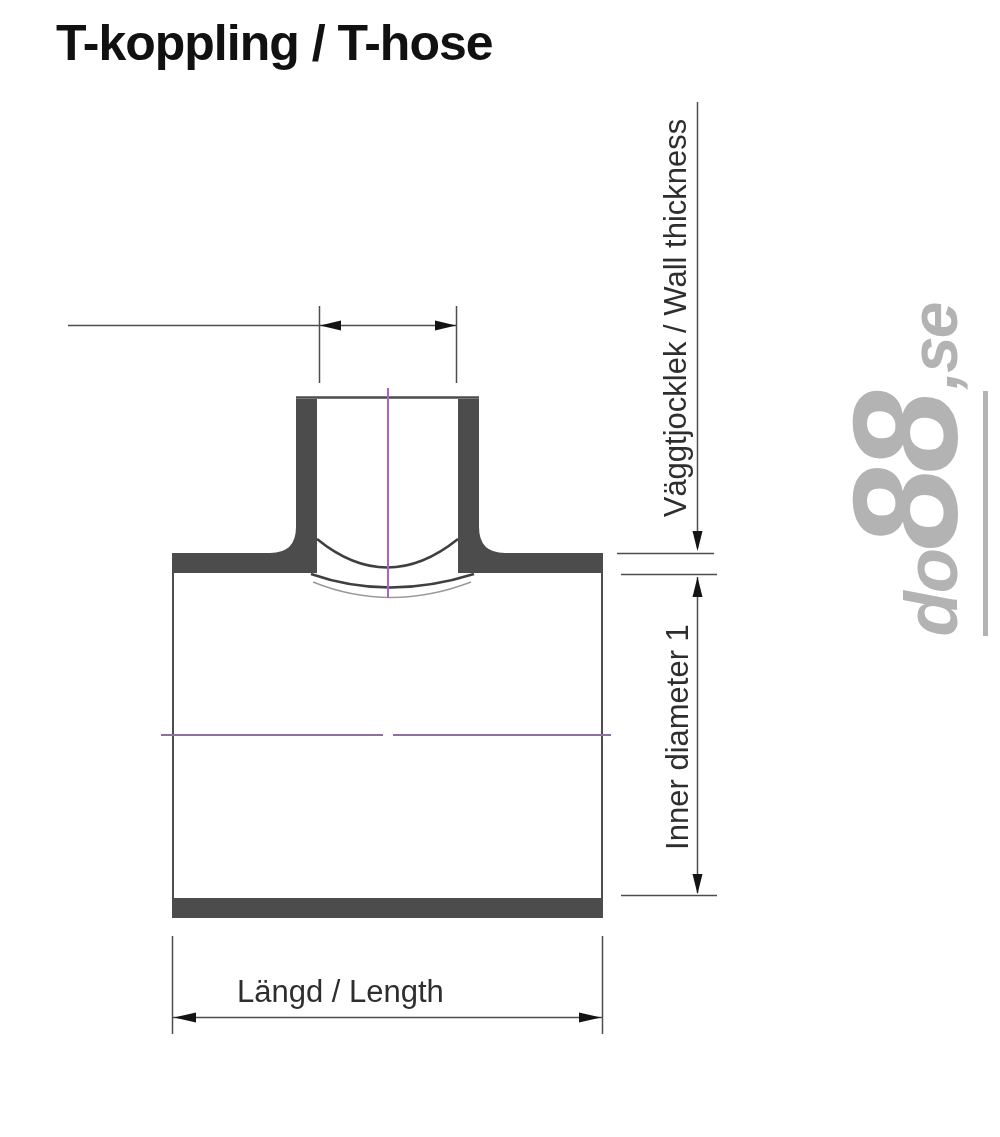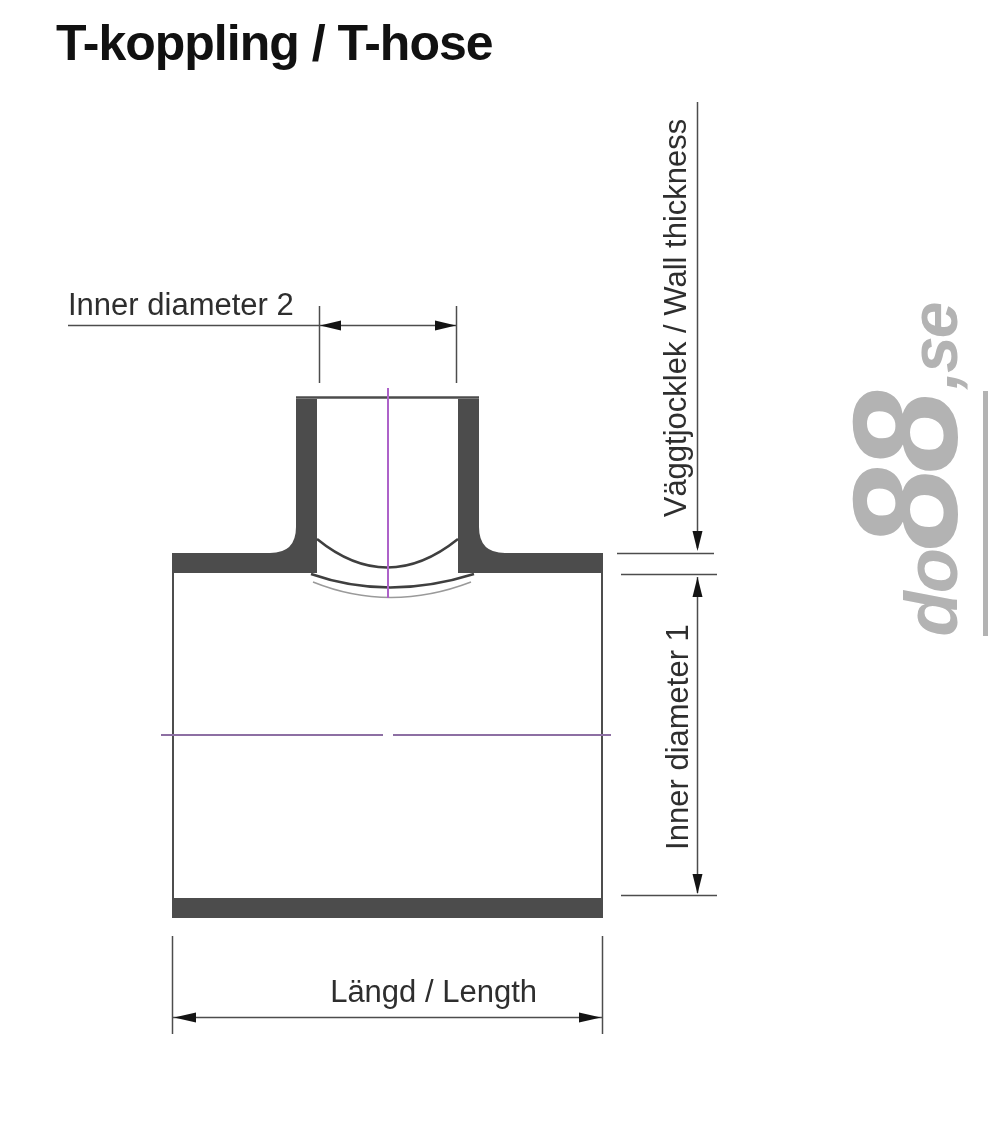--- a/index.html
+++ b/index.html
@@ -28,21 +28,21 @@
   }
   .label{
     position:absolute;
     font-size:31px;color:var(--text,#2e2e2e);
     white-space:nowrap;line-height:36px;height:36px;
   }
   .rot{transform:rotate(-90deg);transform-origin:center;text-align:center;}
   .label-id2{left:68px;top:287px;}
   .label-wall{left:456px;top:300px;width:440px;}
   .label-id1{left:518px;top:719px;width:320px;}
-  .label-length{left:237px;top:974px;width:300px;text-align:right;}
+  .label-length{left:237px;top:974px;width:300px;text-align:left;}
 
   .watermark{
     position:absolute;left:657px;top:395px;width:500px;height:150px;
     transform:rotate(-90deg);transform-origin:center;
     display:flex;align-items:baseline;justify-content:center;
     color:var(--watermark,#b3b3b3);
     font-style:italic;font-weight:bold;line-height:1;
     user-select:none;
   }
   .wm-underline{display:flex;align-items:baseline;border-bottom:5px solid var(--watermark,#b3b3b3);padding:0 4px 3px 0;}
@@ -94,21 +94,20 @@
 
     <line class="thin" x1="172.5" y1="936" x2="172.5" y2="1034"></line>
     <line class="thin" x1="602.5" y1="936" x2="602.5" y2="1034"></line>
     <line class="thin" x1="173" y1="1017.5" x2="602" y2="1017.5"></line>
     <polygon class="arrow" points="174,1017.5 196,1012.5 196,1022.5"></polygon>
     <polygon class="arrow" points="601,1017.5 579,1012.5 579,1022.5"></polygon>
   </svg>
 
   <div class="page-title">T-koppling / T-hose</div>
 
-  <div class="label label-id2">Inner diameter 2</div>
 
   <div class="label rot label-wall">Väggtjocklek / Wall thickness</div>
 
   <div class="label rot label-id1">Inner diameter 1</div>
 
   <div class="label label-length">Längd / Length</div>
 
   <div class="watermark">
     <span class="wm-underline">
       <span class="wm-do">do</span>

